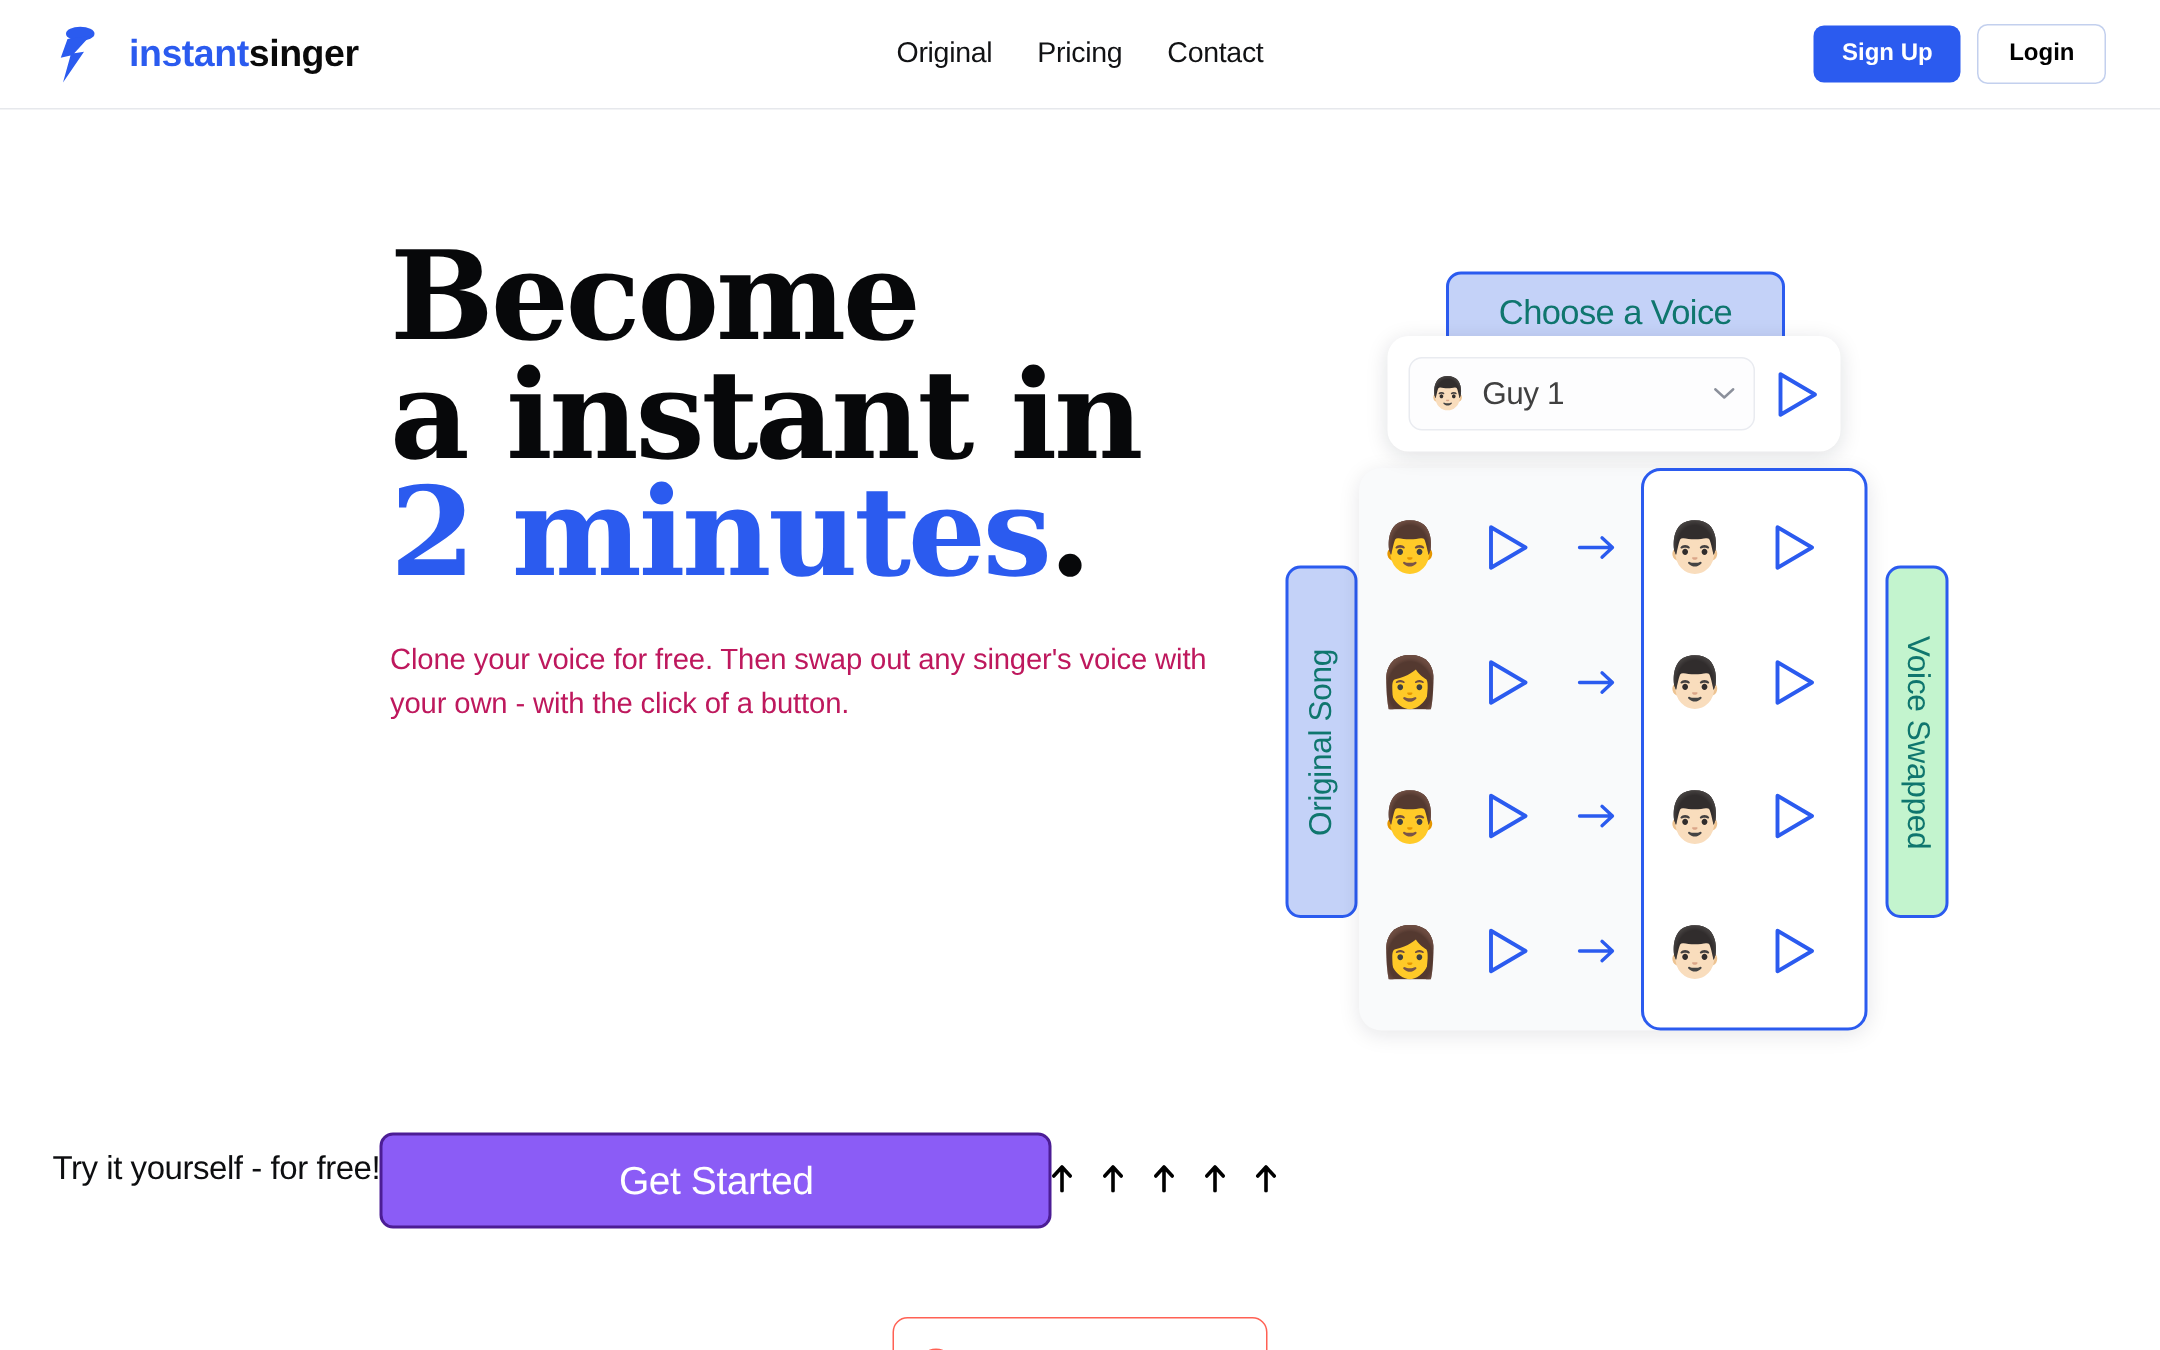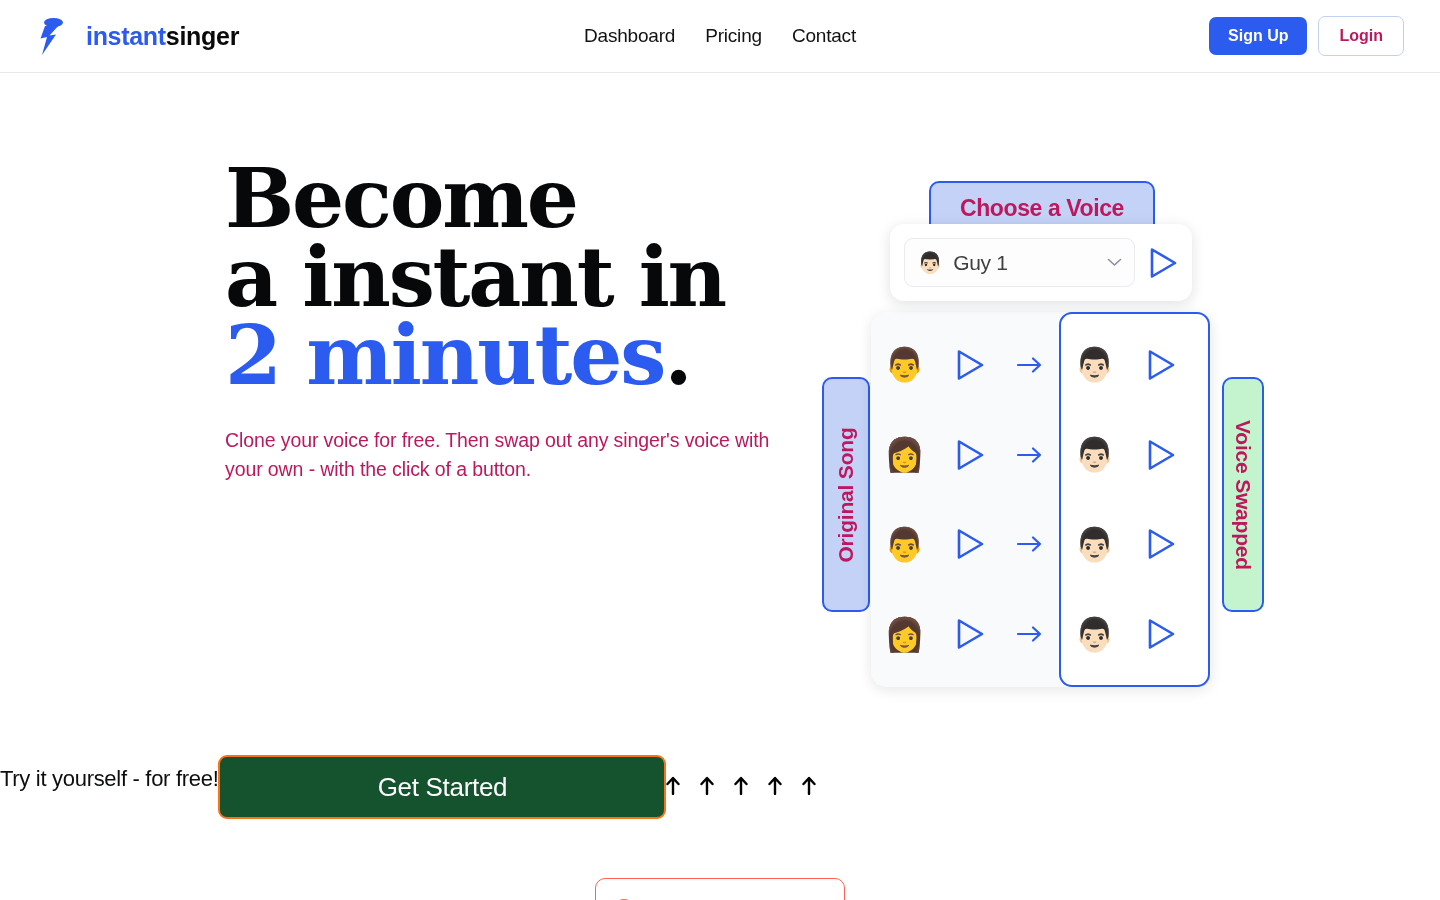--- a/index.html
+++ b/index.html
@@ -49,31 +49,31 @@
     display: flex; align-items: center; gap: 11px; justify-content: space-between;
   }
   .btn-signup {
     background: #2b5bef; color: #fff;
     font-size: 16px; font-weight: 700;
     padding: 10px 19px; border-radius: 7px;
     border: none; cursor: pointer; white-space: nowrap;
     font-family: inherit;
   }
   .btn-login {
-    background: #fff; color: #be185d;
+    background: #fff; color: #000000;
     font-size: 16px; font-weight: 700;
     padding: 10px 20px; border-radius: 7px;
     border: 1.5px solid #c3d0ee; cursor: pointer; white-space: nowrap;
     font-family: inherit;
   }
 
   
   .hero {
     position: relative;
-    width: 1320px; height: 827px;
+    width: 1320px; height: 827px; margin-left: 35px;
   }
 
   .hero-left {
     position: absolute; left: 225px; top: 86px;
     width: 620px;
   }
   .headline {
     font-family: "DejaVu Serif", serif;
     font-weight: 700;
     font-size: 82px;
@@ -97,21 +97,21 @@
     left: 818px; top: 108px;
     width: 445px; height: 510px;
   }
 
   .badge {
     position: absolute;
     background: #c4d2f8;
     border: 2px solid #2b5bef;
     border-radius: 10px;
     display: flex; align-items: center; justify-content: center;
-    font-weight: 700; color: #be185d;
+    font-weight: 400; color: #0f766e;
   }
   .badge-choose {
     left: 111px; top: 0px;
     width: 226px; height: 54px;
     font-size: 23px; letter-spacing: -0.4px;
     z-index: 1;
   }
   .badge-original {
     left: 4px; top: 196px;
     width: 48px; height: 235px;
@@ -209,22 +209,22 @@
     position: absolute;
     left: 0; right: 0; top: 666px;
     display: flex; align-items: center;
   }
   .cta-label {
     font-size: 22px; color: #0d0e10; letter-spacing: -0.3px;
   }
   .btn-get {
     margin-top: 16px;
     width: 448px; height: 64px;
-    background: #14532d; color: #ffffff;
-    border: 2px solid #f97316;
+    background: #8b5cf6; color: #ffffff;
+    border: 2px solid #4c1d95;
     border-radius: 9px;
     font-size: 26px; font-weight: 400;
     letter-spacing: -0.3px;
     cursor: pointer;
     font-family: inherit;
   }
   .up-arrows {
     margin-top: 13px;
     display: flex; gap: 20px; align-items: center;
   }
@@ -261,21 +261,21 @@
     <span>
       <svg class="brand-icon" viewBox="0 0 30 42">
         <ellipse cx="17.5" cy="7.5" rx="9.5" ry="4.6" fill="#2b5bef"></ellipse>
         <path d="M9 11 L24 9 L13.5 20.5 L20 19.5 L6 40 L11 22 L4.5 23.5 Z" fill="#2b5bef"></path>
       </svg>
     </span>
     <span class="brand-text"><span class="b1">instant</span><span class="b2">singer</span></span>
   </a>
 
   <nav class="nav">
-    <a href="#">Dashboard</a>
+    <a href="#">Original</a>
     <a href="#">Pricing</a>
     <a href="#">Contact</a>
   </nav>
 
   <div class="auth">
     <button class="btn-signup">Sign Up</button>
     <button class="btn-login">Login</button>
   </div>
 
 </div>

